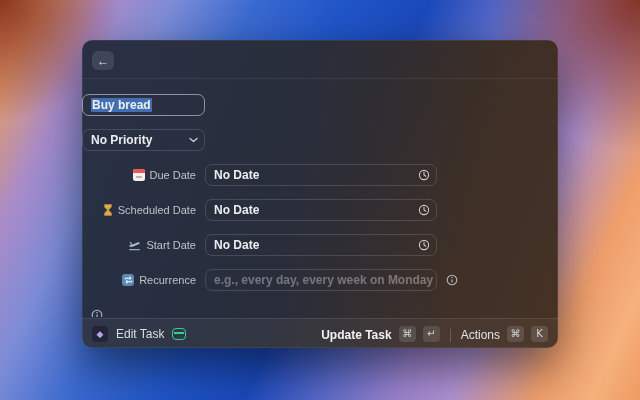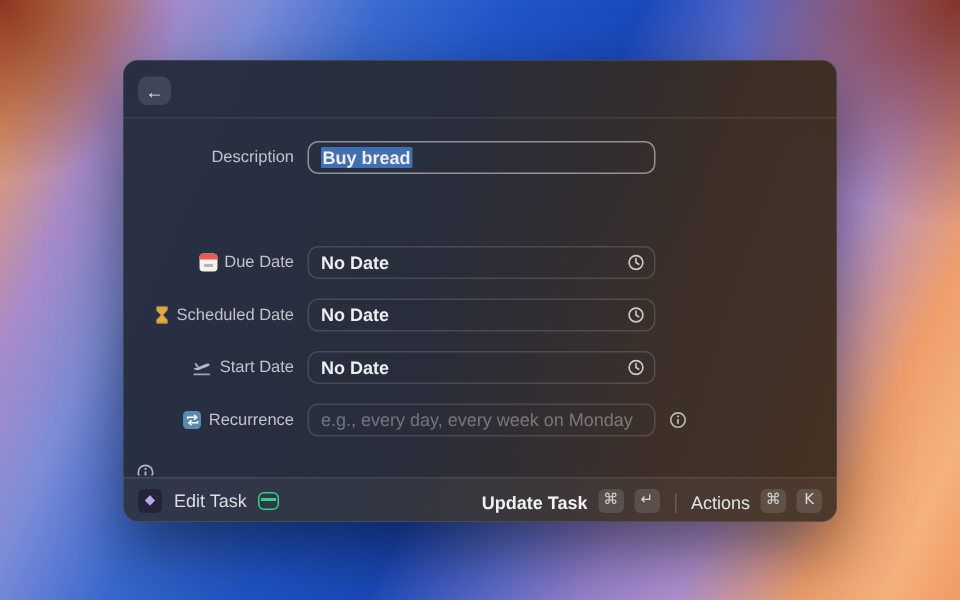--- a/index.html
+++ b/index.html
@@ -29,21 +29,21 @@
   }
   .content { position:relative; height:238px; overflow:hidden; padding-top:15px; }
   .row { display:grid; grid-template-columns:123px 232px 1fr; align-items:center; height:22px; margin-bottom:13px; }
   .lbl { display:flex; align-items:center; justify-content:flex-end; gap:5px; padding-right:9px;
          color:#c0c3c9; font-size:11px; white-space:nowrap; }
   .field { position:relative; height:22px; border:1px solid rgba(255,255,255,.14); border-radius:7px;
            display:flex; align-items:center; padding:0 8px; font-size:12px; font-weight:600; color:#edeef1;
            white-space:nowrap; overflow:hidden; }
   .field.focused { border-color:rgba(255,255,255,.48); }
   .sel { background:#426fb0; padding:0 1px; border-radius:1px; }
-  .placeholder { color:rgba(255,255,255,.34); font-weight:400; }
+  .placeholder { color:rgba(255,255,255,.34); font-weight:700; }
   .trail-icon { position:absolute; right:6px; top:50%; transform:translateY(-50%); display:flex; }
   .info-slot { display:flex; align-items:center; padding-left:9px; }
   
   .cal-icon { width:12px; height:12px; border-radius:2.5px; background:#f4f2ee; overflow:hidden; position:relative; }
   .cal-icon::before { content:""; position:absolute; left:0; right:0; top:0; height:4px; background:#e8594f; }
   .cal-icon::after { content:""; position:absolute; left:3px; right:3px; top:7px; height:2px; background:#b9b5ad; }
   .repeat-icon { width:12px; height:12px; border-radius:3px; background:#5b89b4; display:flex; align-items:center; justify-content:center; }
   .ext-icon { width:16px; height:16px; border-radius:4px; background:#23233a; display:flex; align-items:center; justify-content:center;
               color:#b7a6e8; font-size:9px; font-family:"DejaVu Sans",sans-serif; }
   .green-icon { width:14px; height:12px; border:1.5px solid #30d18c; border-radius:4px; position:relative; }
@@ -72,28 +72,35 @@
 
   <div class="win-header">
     <div class="back-btn">
       <span>←</span>
     </div>
   </div>
 
   <div class="content">
 
     <div class="row">
-      <div class="lbl">Description</div>
       <div class="field focused">
         <span class="sel">Buy bread</span>
       </div>
       <div></div>
     </div>
 
     <div class="row">
+      <div class="field">
+        <span>No Priority</span>
+        <span class="trail-icon">
+          <svg width="9" height="6" viewBox="0 0 9 6">
+              <polyline points="1,1.5 4.5,4.5 8,1.5" fill="none" stroke="#c8cacd" stroke-width="1.4" stroke-linecap="round" stroke-linejoin="round"></polyline>
+            </svg>
+        </span>
+      </div>
       <div></div>
     </div>
 
     <div class="row">
       <div class="lbl">
         <span class="cal-icon"></span>
         <span>Due Date</span>
       </div>
       <div class="field">
         <span>No Date</span>

